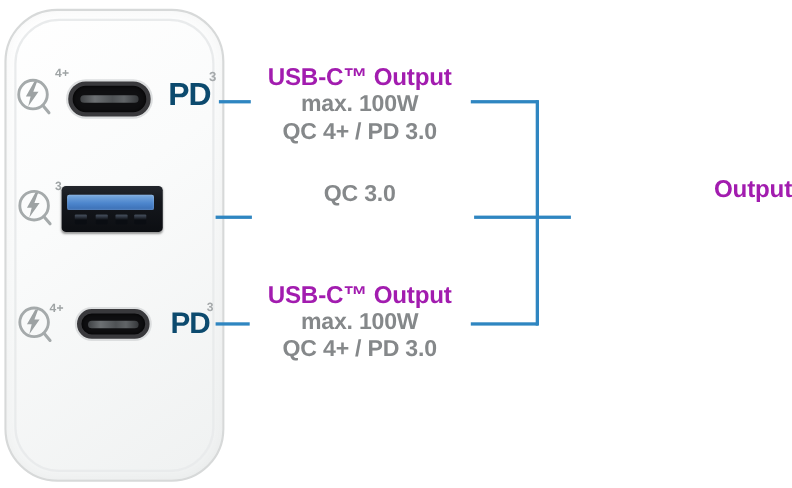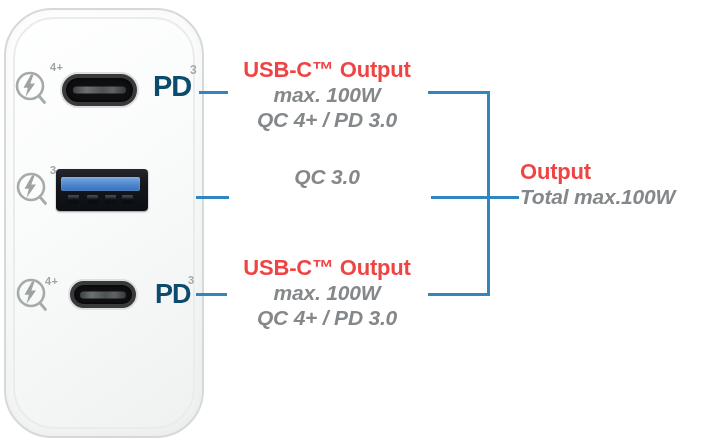--- a/index.html
+++ b/index.html
@@ -63,23 +63,23 @@
   .l1{left:199px;top:91px;width:29px;}
   .l2{left:428px;top:91px;width:61px;}
   .l3{left:196px;top:196px;width:33px;}
   .l4{left:431px;top:196px;width:88px;}
   .l5{left:196px;top:293px;width:31px;}
   .l6{left:428px;top:293px;width:61px;}
   .v {left:487px;top:91px;width:3px;height:205px;}
   
   .label-block{position:absolute;left:222px;width:210px;text-align:center;}
   .b1{top:57px;} .b2{top:164px;} .b3{top:255px;}
-  .t1{font-size:22px;font-weight:bold;color:#ef4444;line-height:25px;letter-spacing:-0.2px;}
-  .t2{font-size:21px;font-weight:bold;color:#85888a;line-height:25px;letter-spacing:-0.2px;font-style:italic;}
-  .total-block{position:absolute;left:520px;top:159px;width:200px;text-align:left;}
+  .t1{font-size:22px;font-weight:bold;color:#a21caf;line-height:25px;letter-spacing:-0.2px;}
+  .t2{font-size:21px;font-weight:bold;color:#85888a;line-height:25px;letter-spacing:-0.2px;}
+  .total-block{position:absolute;left:520px;top:159px;width:200px;text-align:right;}
 </style>
 </head>
 <body>
 
 <div class="stage">
 
   <div class="charger">
     <div class="charger-seam"></div>
   </div>
 
@@ -151,16 +151,15 @@
   </div>
 
   <div class="label-block b3">
     <div class="t1">USB-C™ Output</div>
     <div class="t2">max. 100W</div>
     <div class="t2">QC 4+ / PD 3.0</div>
   </div>
 
   <div class="total-block">
     <div class="t1">Output</div>
-    <div class="t2">Total max.100W</div>
   </div>
 
 </div>
 
 </body></html>

